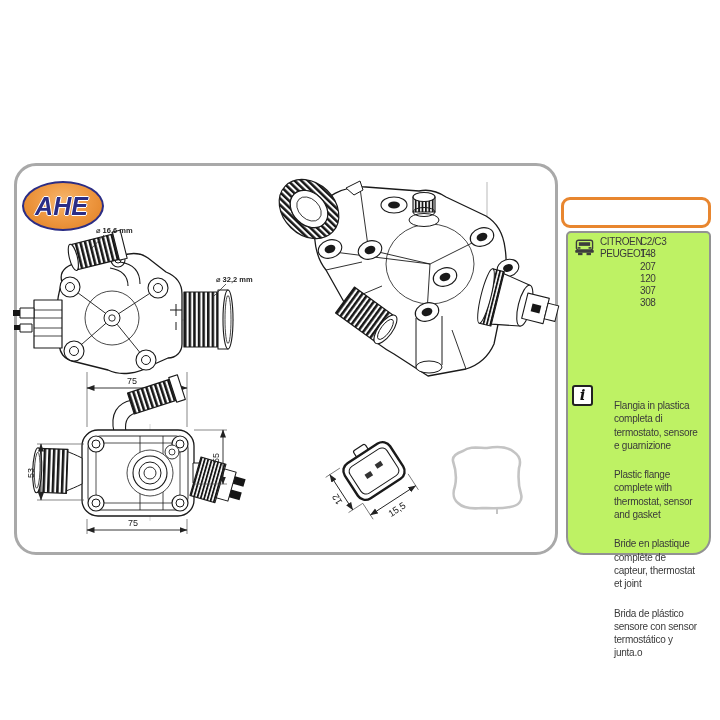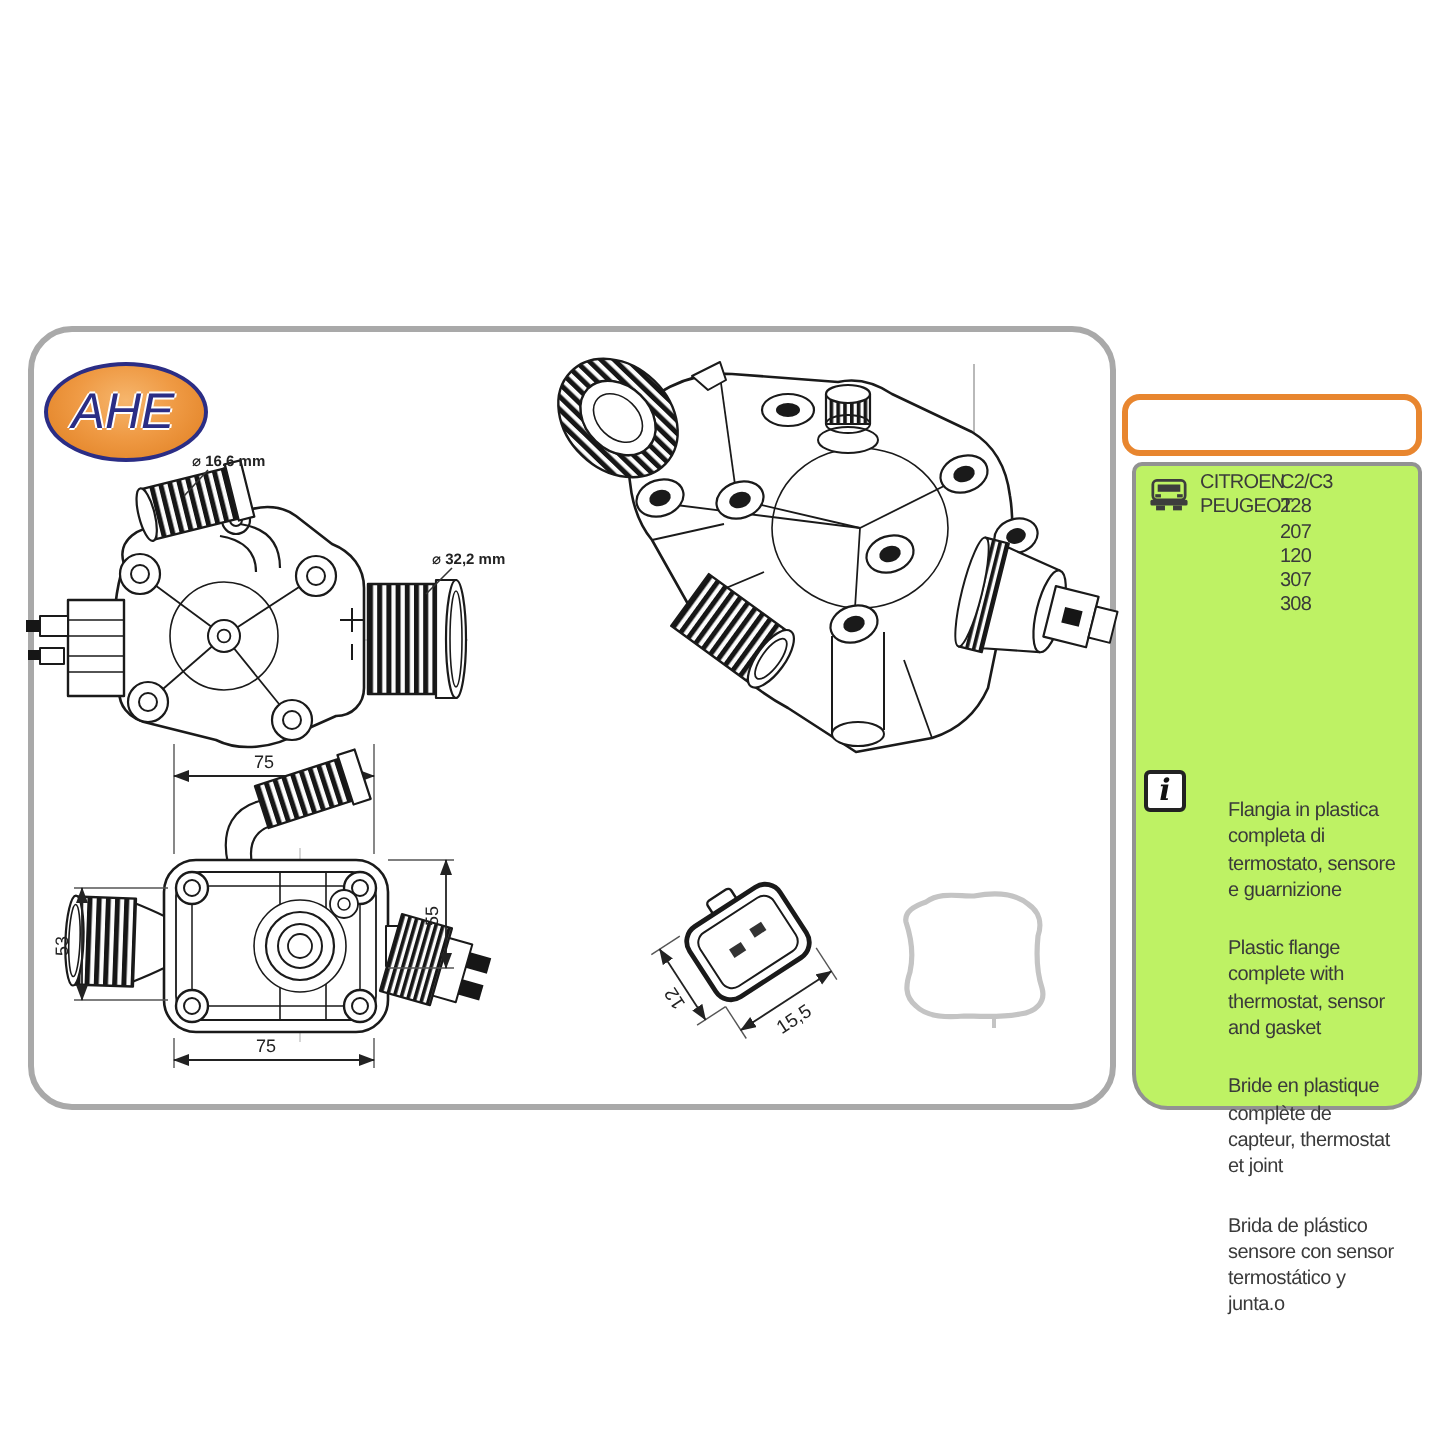--- a/index.html
+++ b/index.html
@@ -13,21 +13,21 @@
   }
 
   
   .logo{
     position:absolute;left:22px;top:181px;width:78px;height:46px;
     background:radial-gradient(ellipse at 50% 38%,#f6b66d 0%,#ef9a44 45%,#df7d1f 100%);
     border:2.5px solid #2b2d85;border-radius:50%;
     display:flex;align-items:center;justify-content:center;
   }
   .logo span{
-    font-size:25px;font-weight:normal;font-style:italic;color:#2b2d85;
+    font-size:25px;font-weight:bold;font-style:italic;color:#2b2d85;
     letter-spacing:0px;line-height:1;padding-right:3px;
     text-shadow:-1px 0 0 #fff,1px 0 0 #fff,0 -1px 0 #fff,0 1px 0 #fff;
   }
 
   
   svg.drawing{position:absolute;left:0;top:0;}
 
   
   .pn-box{
     position:absolute;left:561px;width:144px;height:25px;
@@ -352,21 +352,21 @@
         <rect x="3" y="1" width="20" height="12" rx="2.5" fill="none" stroke="#3d3d3d" stroke-width="1.7"></rect>
         <rect x="6" y="3.5" width="14" height="4.5" fill="#3d3d3d"></rect>
         <rect x="4.5" y="9.5" width="3.5" height="2" fill="#3d3d3d"></rect>
         <rect x="18" y="9.5" width="3.5" height="2" fill="#3d3d3d"></rect>
         <rect x="1.5" y="13" width="23" height="3.5" rx="1" fill="#3d3d3d"></rect>
         <rect x="5" y="16.5" width="5.5" height="3" fill="#3d3d3d"></rect>
         <rect x="15.5" y="16.5" width="5.5" height="3" fill="#3d3d3d"></rect>
       </svg>
       <div class="veh-rows">
         <div class="veh-row"><span class="make">CITROEN</span><span class="model">C2/C3</span></div>
-        <div class="veh-row"><span class="make">PEUGEOT</span><span class="model">228</span></div>
+        <div class="veh-row"><span class="make">PEUGEOT</span><span class="model">148</span></div>
         <div class="veh-row"><span class="make"></span><span class="model">207</span></div>
         <div class="veh-row"><span class="make"></span><span class="model">120</span></div>
         <div class="veh-row"><span class="make"></span><span class="model">307</span></div>
         <div class="veh-row"><span class="make"></span><span class="model">308</span></div>
       </div>
     </div>
     <div class="desc">
       <div class="info-icon">i</div>
       <div class="desc-text">
         <p>Flangia in plastica completa di termostato, sensore e guarnizione</p>

